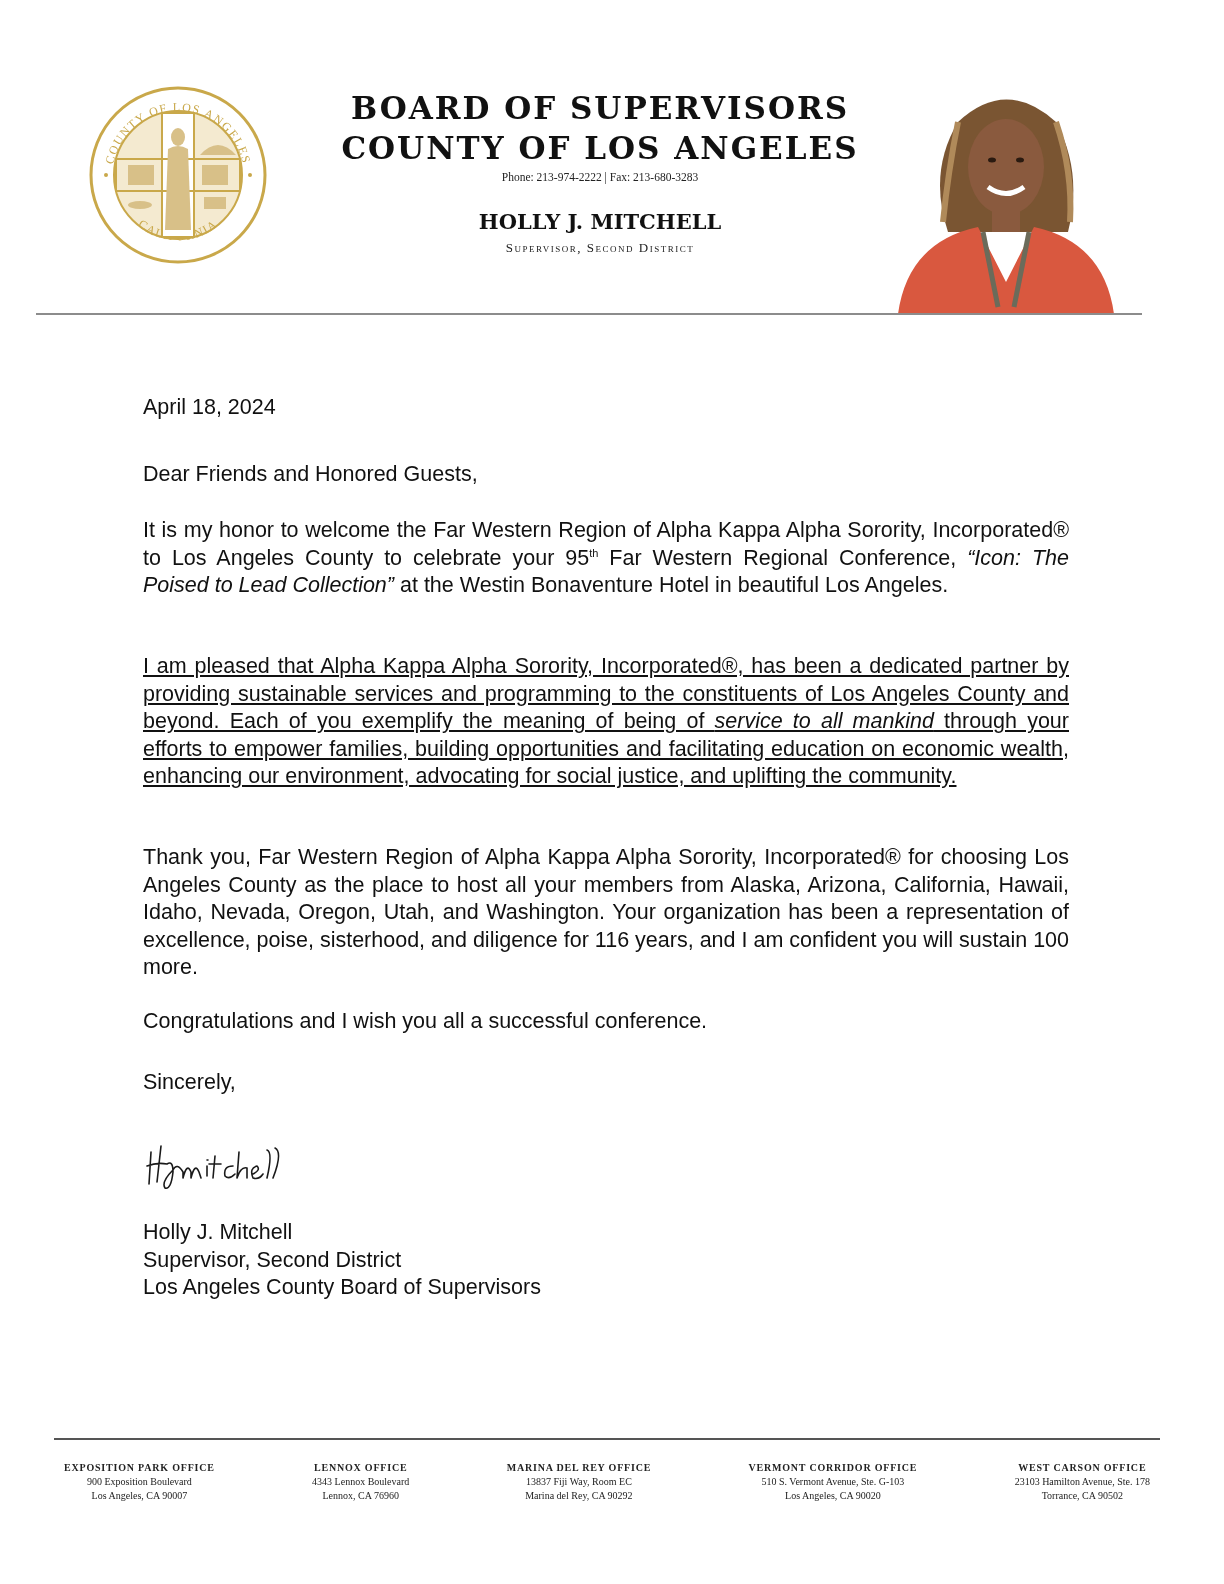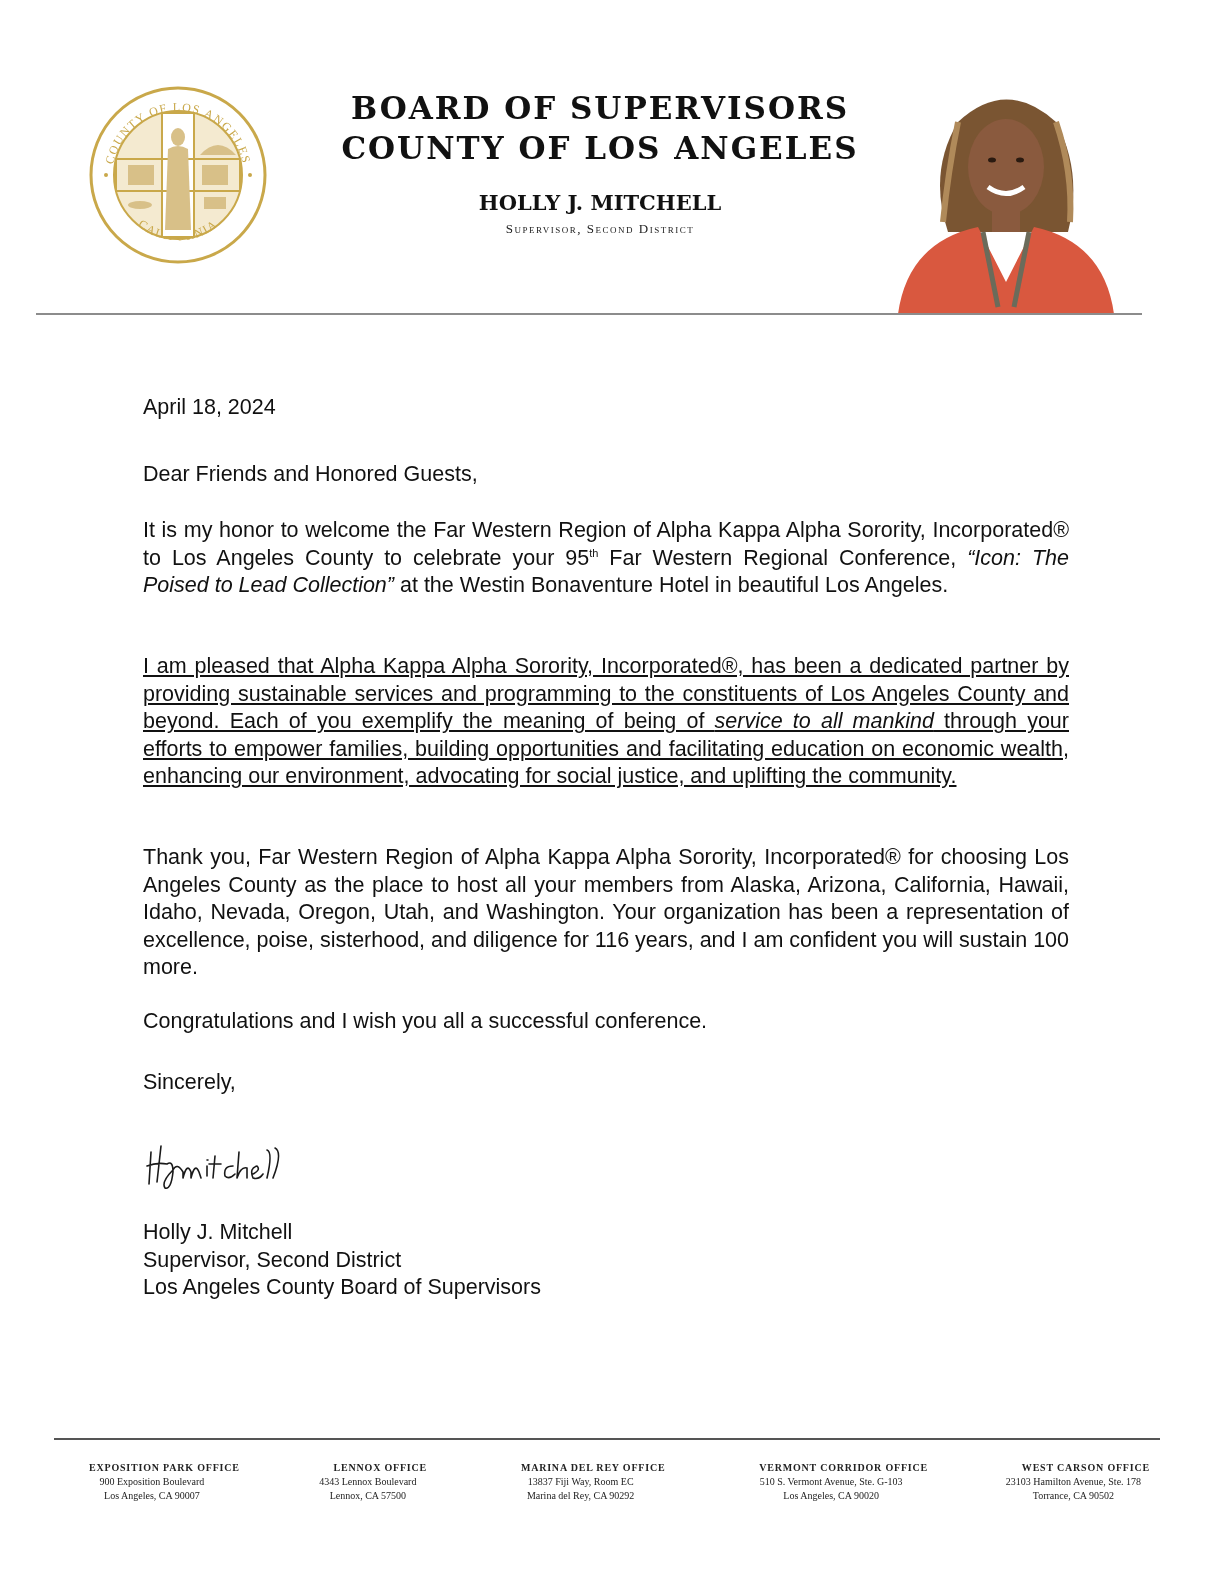--- a/index.html
+++ b/index.html
@@ -20,21 +20,21 @@
   .p1 { top: 517px; }
   .p2 { top: 653px; text-decoration: underline; }
   .p3 { top: 844px; }
   .p4 { top: 1008px; }
   .closing { top: 1069px; }
   .signature { position: absolute; left: 143px; top: 1132px; width: 160px; height: 62px; }
   .sig-block { top: 1219px; }
   .footer-rule { position: absolute; left: 54px; top: 1438px; width: 1106px; height: 1.5px; background: #555; }
   .footer { position: absolute; left: 54px; top: 1461px; width: 1106px; display: flex; justify-content: space-between; padding: 0 10px; box-sizing: border-box; }
   .office { text-align: center; font-family: "Liberation Serif", serif; font-size: 10px; line-height: 14px; color: #222; }
-  .office .oname { font-weight: bold; letter-spacing: 0.8px; font-size: 10px; margin-left: 25px; }
+  .office .oname { font-weight: bold; letter-spacing: 0.8px; font-size: 10px; }
   i { font-style: italic; }
   sup { font-size: 11px; line-height: 0; }
 </style>
 </head>
 <body>
 
 <svg class="seal" viewBox="0 0 180 180">
   <circle cx="90" cy="90" r="87" fill="#fff" stroke="#c9a84a" stroke-width="3"></circle>
   <circle cx="90" cy="90" r="64" fill="#f4ead0" stroke="#c9a84a" stroke-width="2"></circle>
   <path id="sealArcTop" d="M 24 92 A 66 66 0 0 1 156 92" fill="none"></path>
@@ -54,20 +54,21 @@
   <rect x="114" y="80" width="26" height="20" fill="#d8c088"></rect>
   <ellipse cx="52" cy="120" rx="12" ry="4" fill="#d8c088"></ellipse>
   <rect x="116" y="112" width="22" height="12" fill="#d8c088"></rect>
   <circle cx="18" cy="90" r="2" fill="#c9a84a"></circle>
   <circle cx="162" cy="90" r="2" fill="#c9a84a"></circle>
 </svg>
 
 <div class="header-center">
   <div class="board-title">BOARD OF SUPERVISORS</div>
   <div class="board-title">COUNTY OF LOS ANGELES</div>
+  <div class="addr">Phone: 213-974-2222 | Fax: 213-680-3283</div>
   <div class="sup-name">HOLLY J. MITCHELL</div>
   <div class="sup-title">Supervisor, Second District</div>
 </div>
 
 <svg class="photo" viewBox="0 0 236 232">
   <rect width="236" height="232" fill="#ffffff"></rect>
   <path d="M 70 40 Q 118 -5 168 40 Q 195 90 180 150 L 60 150 Q 40 90 70 40 Z" fill="#7a5532"></path>
   <path d="M 70 40 Q 60 90 55 140" stroke="#b08a5a" stroke-width="6" fill="none"></path>
   <path d="M 168 40 Q 185 90 182 140" stroke="#b08a5a" stroke-width="6" fill="none"></path>
   <ellipse cx="118" cy="85" rx="38" ry="48" fill="#8a5a3e"></ellipse>
@@ -109,21 +110,21 @@
 
 <div class="footer">
   <div class="office">
     <div class="oname">EXPOSITION PARK OFFICE</div>
     <div>900 Exposition Boulevard</div>
     <div>Los Angeles, CA 90007</div>
   </div>
   <div class="office">
     <div class="oname">LENNOX OFFICE</div>
     <div>4343 Lennox Boulevard</div>
-    <div>Lennox, CA 57500</div>
+    <div>Lennox, CA 76960</div>
   </div>
   <div class="office">
     <div class="oname">MARINA DEL REY OFFICE</div>
     <div>13837 Fiji Way, Room EC</div>
     <div>Marina del Rey, CA 90292</div>
   </div>
   <div class="office">
     <div class="oname">VERMONT CORRIDOR OFFICE</div>
     <div>510 S. Vermont Avenue, Ste. G-103</div>
     <div>Los Angeles, CA 90020</div>

